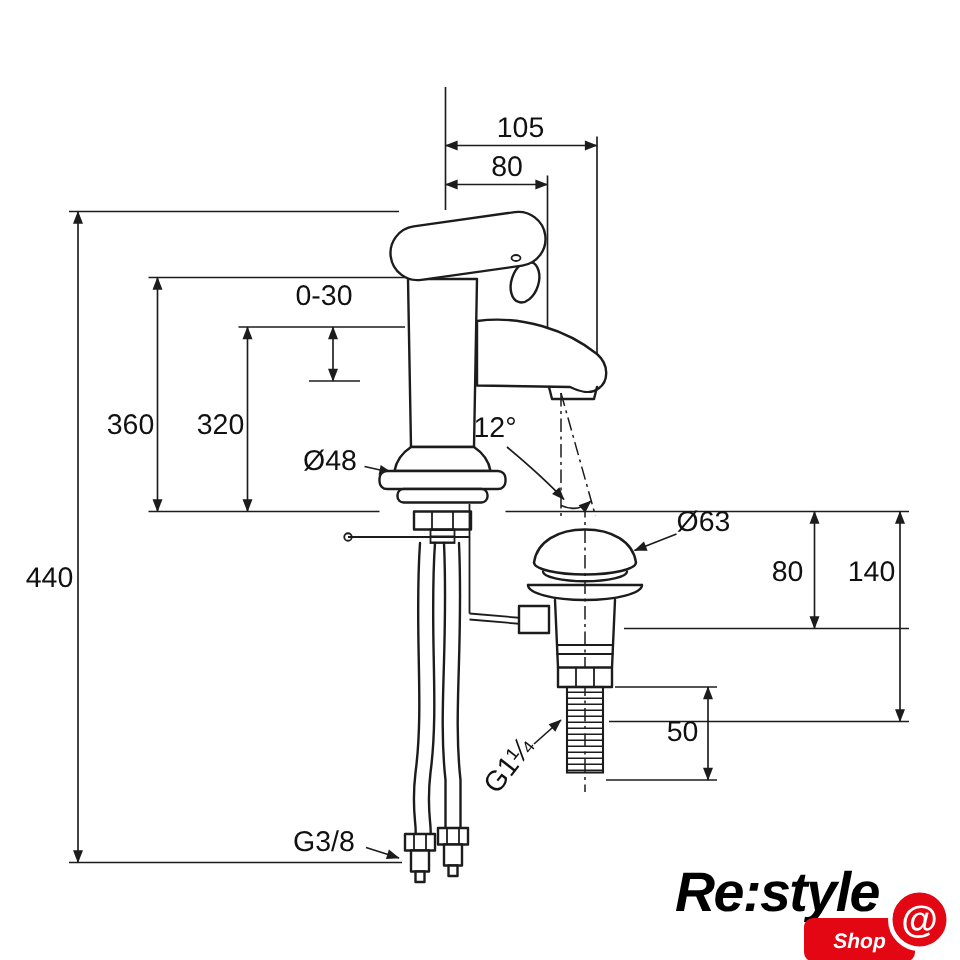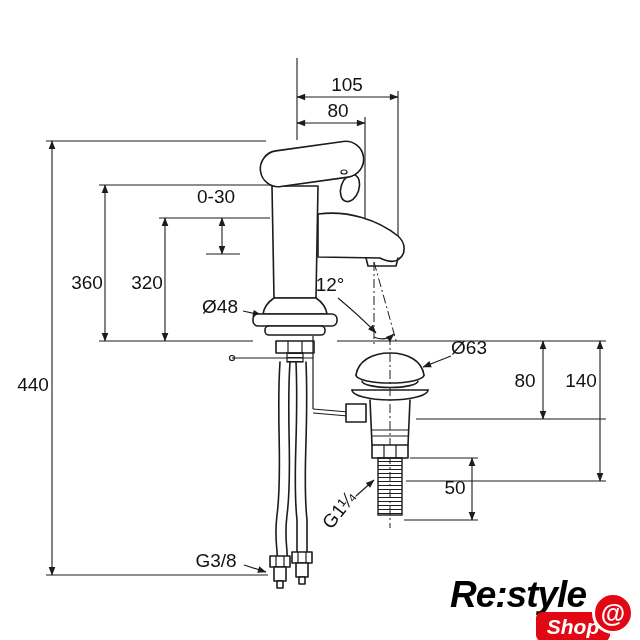--- a/index.html
+++ b/index.html
@@ -9,21 +9,21 @@
   .out{stroke:#1c1c1c;stroke-width:1.6;fill:none;stroke-linejoin:round;stroke-linecap:round;}
   .outf{stroke:#1c1c1c;stroke-width:1.6;fill:#ffffff;stroke-linejoin:round;stroke-linecap:round;}
   .thin{stroke:#1c1c1c;stroke-width:1.2;fill:none;}
   .cl{stroke:#1c1c1c;stroke-width:1;fill:none;stroke-dasharray:9 3 2 3;}
   .lbl{font-family:"Liberation Sans",sans-serif;font-size:19px;fill:#111;text-anchor:middle;}
   
   .logo{position:absolute;left:450px;top:576px;width:190px;height:72px;}
   .logo-brand{position:absolute;left:0;top:0;font-family:"Liberation Sans",sans-serif;
     font-style:italic;font-weight:bold;font-size:37px;line-height:38px;color:#000;letter-spacing:-1px;}
   .logo-shop{position:absolute;left:86px;top:36px;width:74px;height:29px;background:#e30613;
-    border-radius:6px;color:#fff;font-style:italic;font-weight:bold;font-size:21px;
+    border-radius:6px;color:#fff;font-style:italic;font-weight:bold;font-size:14px;
     display:flex;align-items:center;justify-content:center;}
   .logo-at{position:absolute;left:142px;top:16px;width:42px;height:42px;background:#e30613;
     border:3px solid #fff;border-radius:50%;color:#fff;font-weight:bold;font-size:25px;
     display:flex;align-items:center;justify-content:center;box-sizing:border-box;}
 </style>
 </head>
 <body>
 
 <div class="stage">
 

